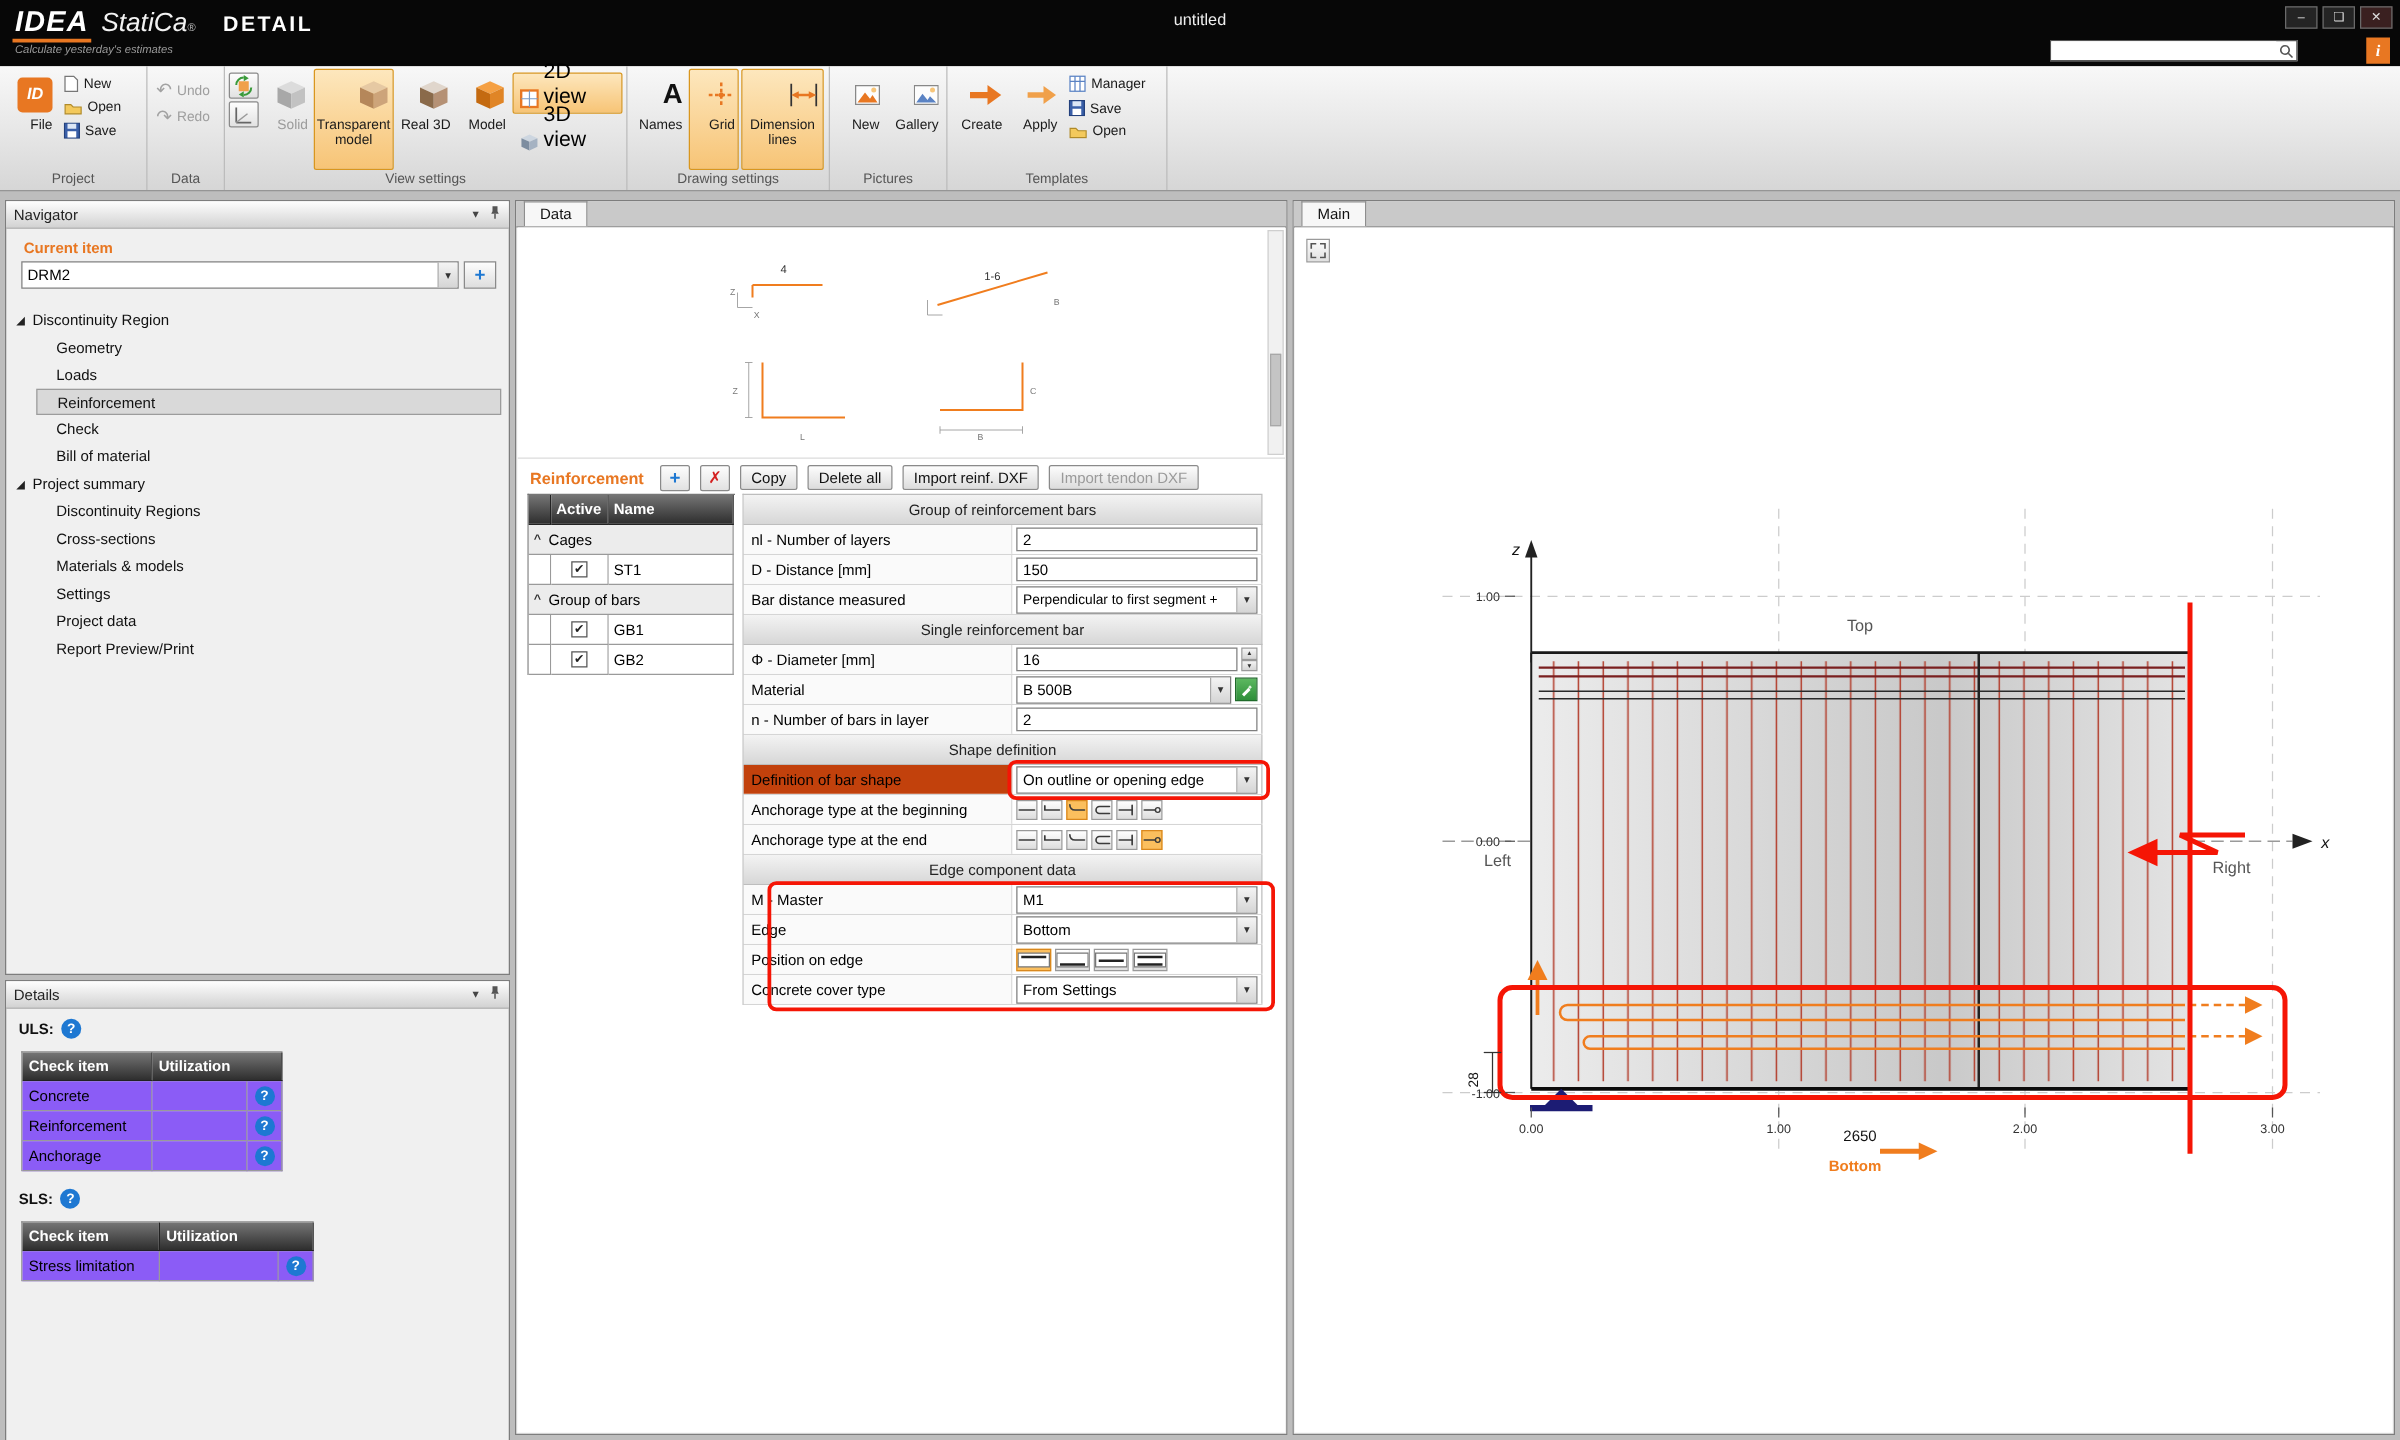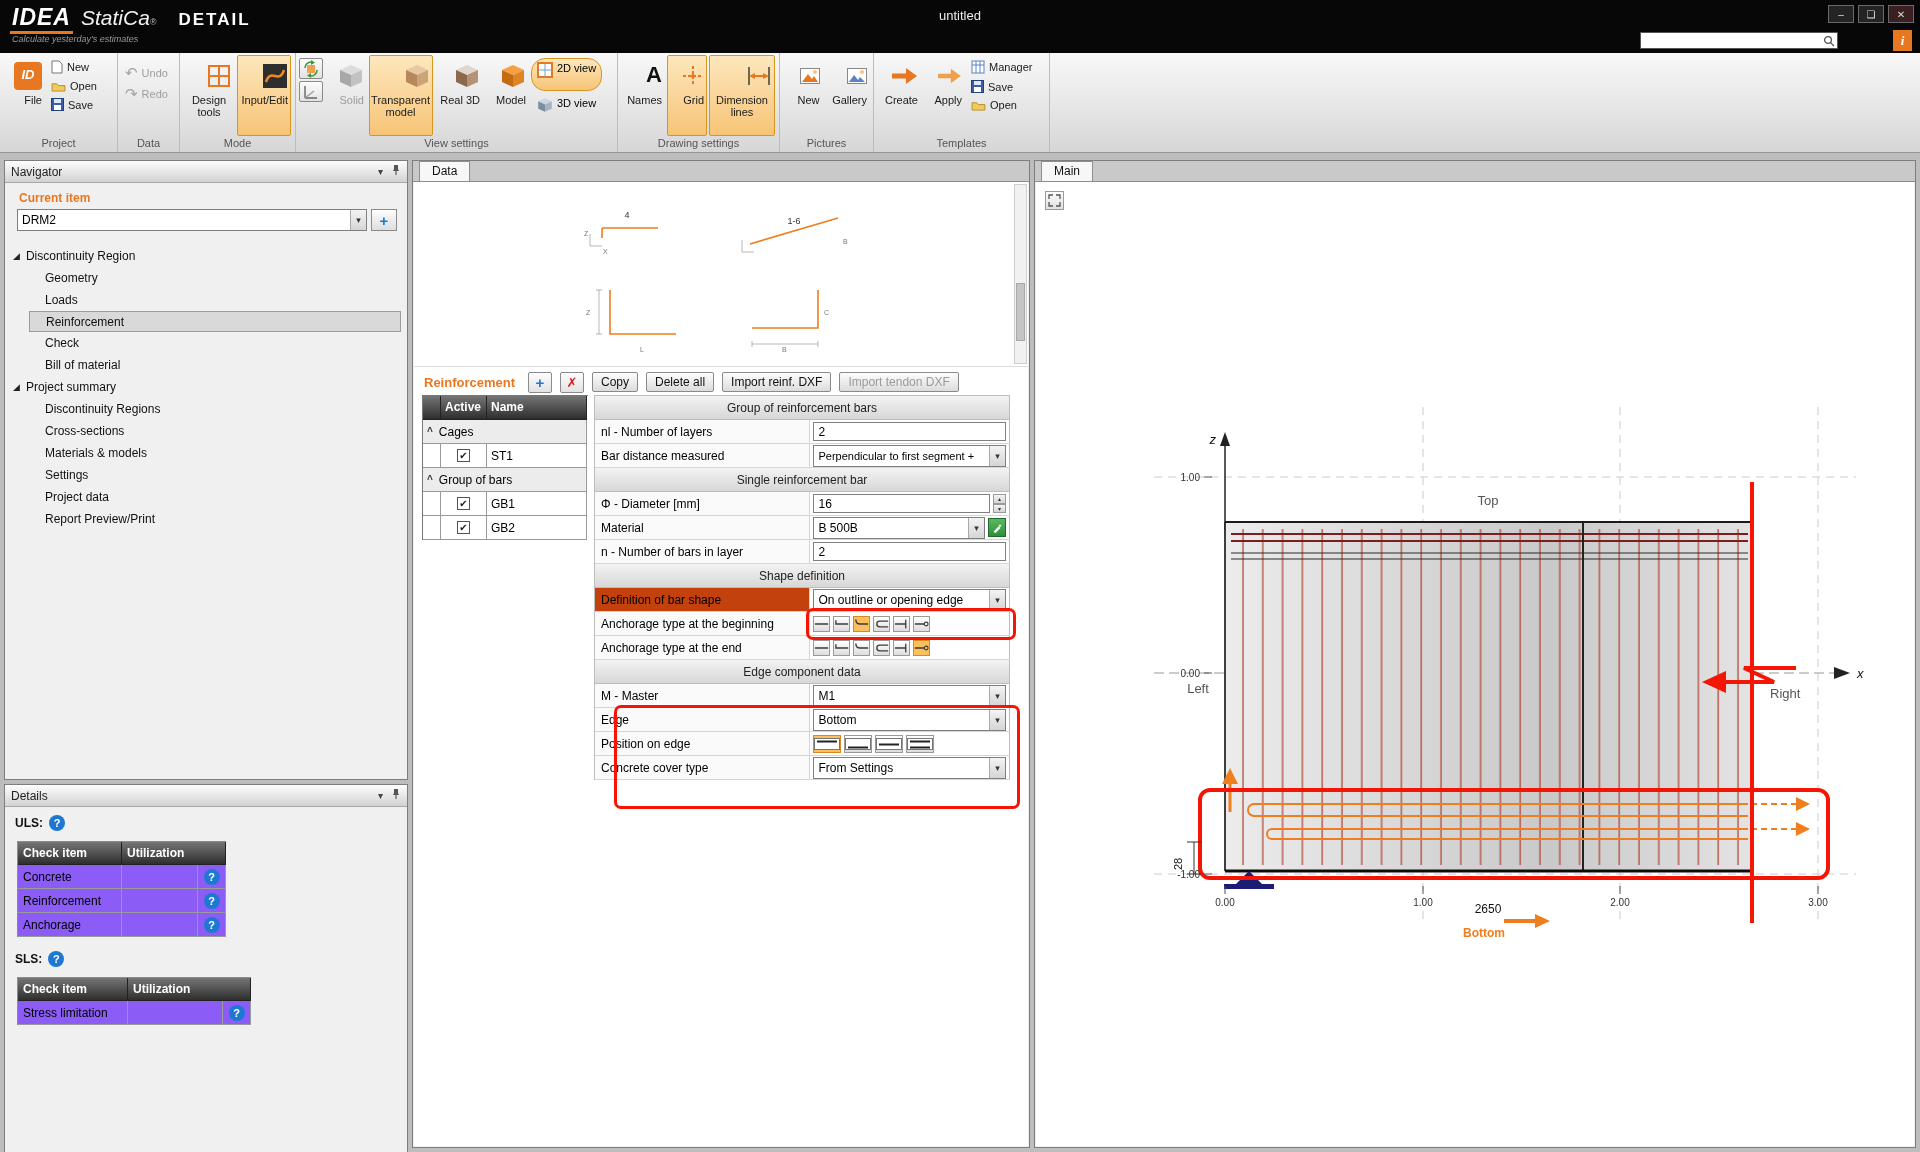--- a/index.html
+++ b/index.html
@@ -39,22 +39,22 @@
     border:1px solid transparent; border-radius:2px; }
   .bigbtn .bicon { height:33px; display:flex; align-items:center; justify-content:center; margin-bottom:2px; }
   .bigbtn.sel { background:linear-gradient(#fde7bd,#f7c476); border-color:#d9961e; }
   .bigbtn.dis { color:#9b9b9b; }
   .smallcol { display:flex; flex-direction:column; gap:2px; padding-top:3px; }
   .smallbtn { display:flex; align-items:center; gap:4px; font-size:11px; padding:2px 4px;
     border-radius:2px; color:#1a1a1a; white-space:nowrap; }
   .smallbtn.dis { color:#9e9e9e; }
   .garrow { font-size:15px; color:#a2a2a2; line-height:1; }
   .halfcol { display:flex; flex-direction:column; gap:2px; padding-top:3px; }
-  .halfbtn { display:flex; align-items:flex-start; gap:4px; font-size:11px; padding:3px 5px;
-    border:1px solid transparent; border-radius:14px; height:33px; }
+  .halfbtn { display:flex; align-items:flex-end; gap:4px; font-size:17px; padding:3px 5px;
+    border:1px solid transparent; border-radius:2px; height:33px; }
   .halfbtn.sel { background:linear-gradient(#fde7bd,#f7c476); border-color:#d9961e; }
   .idicon { width:28px; height:28px; background:#e87722; border-radius:4px; color:#fff; font-weight:bold;
     font-style:italic; font-size:13px; display:flex; align-items:center; justify-content:center; }
 
   
   .panel { position:absolute; background:#f0f0f0; border:1px solid #7d7d7d; }
   .phead { height:22px; background:linear-gradient(#fefefe,#d2d2d2); border-bottom:1px solid #a8a8a8;
     display:flex; align-items:center; font-size:12px; padding:0 6px; color:#222; gap:8px; }
   .phead .sp { flex:1; }
   .hicon { font-size:10px; color:#444; }
@@ -222,43 +222,20 @@
           </div>
           <div class="smallbtn dis">
             <span class="garrow">↷</span>
             <span>Redo</span>
           </div>
         </div>
       </div>
       <div class="rlabel">Data</div>
     </div>
 
-    <div class="rgroup" style="width:116px">
-      <div class="rbody">
-        <div class="bigbtn" style="width:52px">
-          <span class="bicon">
-            <svg width="26" height="26" viewBox="0 0 26 26">
-                <rect x="3" y="3" width="20" height="20" fill="none" stroke="#e87722" stroke-width="2"></rect>
-                <path d="M3 13 H23 M13 3 V23" stroke="#e87722" stroke-width="2"></path>
-              </svg>
-          </span>
-          <span>Design tools</span>
-        </div>
-        <div class="bigbtn sel" style="width:54px">
-          <span class="bicon">
-            <svg width="26" height="26" viewBox="0 0 26 26">
-                <rect x="1" y="1" width="24" height="24" fill="#2e2e2e"></rect>
-                <path d="M4 19 C9 4 17 22 22 7" stroke="#f08c1e" stroke-width="2.5" fill="none"></path>
-              </svg>
-          </span>
-          <span>Input/Edit</span>
-        </div>
-      </div>
-      <div class="rlabel">Mode</div>
-    </div>
 
     <div class="rgroup" style="width:322px">
       <div class="rbody">
         <div class="smallcol">
           <div class="iconbtn">
             <svg width="18" height="18" viewBox="0 0 18 18">
                 <rect x="5" y="5" width="8" height="8" fill="#f0a04a"></rect>
                 <path d="M3 8 A6 6 0 0 1 9 2" stroke="#3a9a3a" stroke-width="1.6" fill="none"></path>
                 <polygon points="9,0 9,5 13,2.5" fill="#3a9a3a"></polygon>
                 <path d="M15 10 A6 6 0 0 1 9 16" stroke="#3a9a3a" stroke-width="1.6" fill="none"></path>
@@ -633,20 +610,26 @@
 
       <div class="props">
         <div class="psec">Group of reinforcement bars</div>
         <div class="prow">
             <div class="plabel">nl - Number of layers</div>
           <div class="pval">
               <input class="tin" value="2" style="">
             </div>
           </div>
         <div class="prow">
+            <div class="plabel">D - Distance [mm]</div>
+          <div class="pval">
+              <input class="tin" value="150" style="">
+            </div>
+          </div>
+        <div class="prow">
             <div class="plabel">Bar distance measured</div>
           <div class="pval">
               <div class="dd" style="font-size:11px">
                 <span class="dd-text">Perpendicular to first segment +</span>
                 <span class="dd-btn">▾</span>
               </div>
             </div>
           </div>
 
         <div class="psec">Single reinforcement bar</div>

